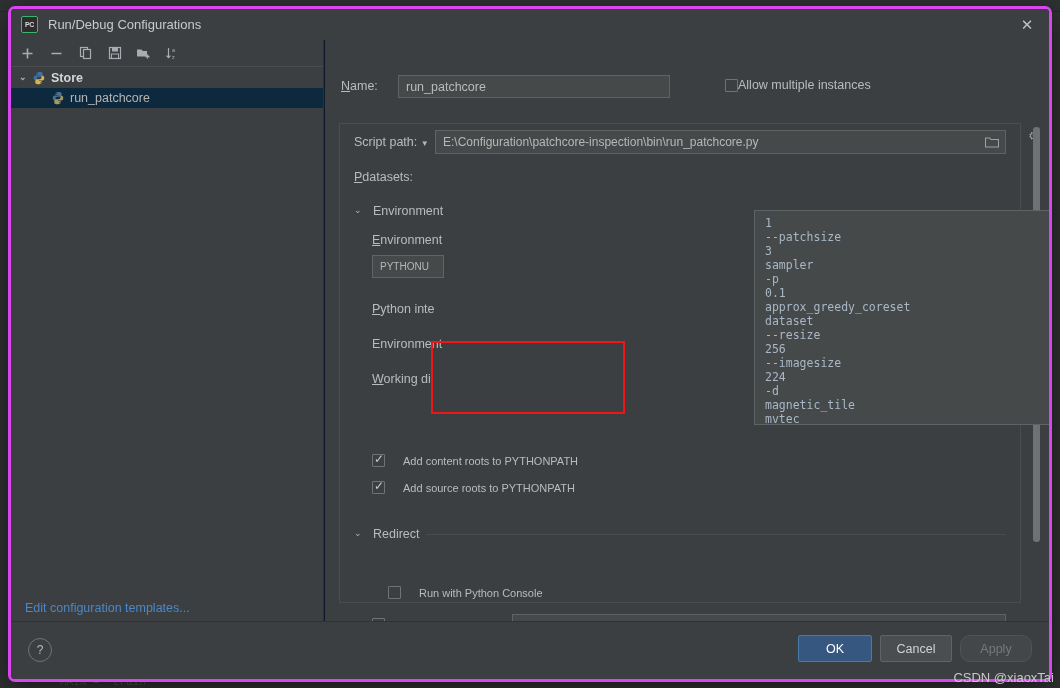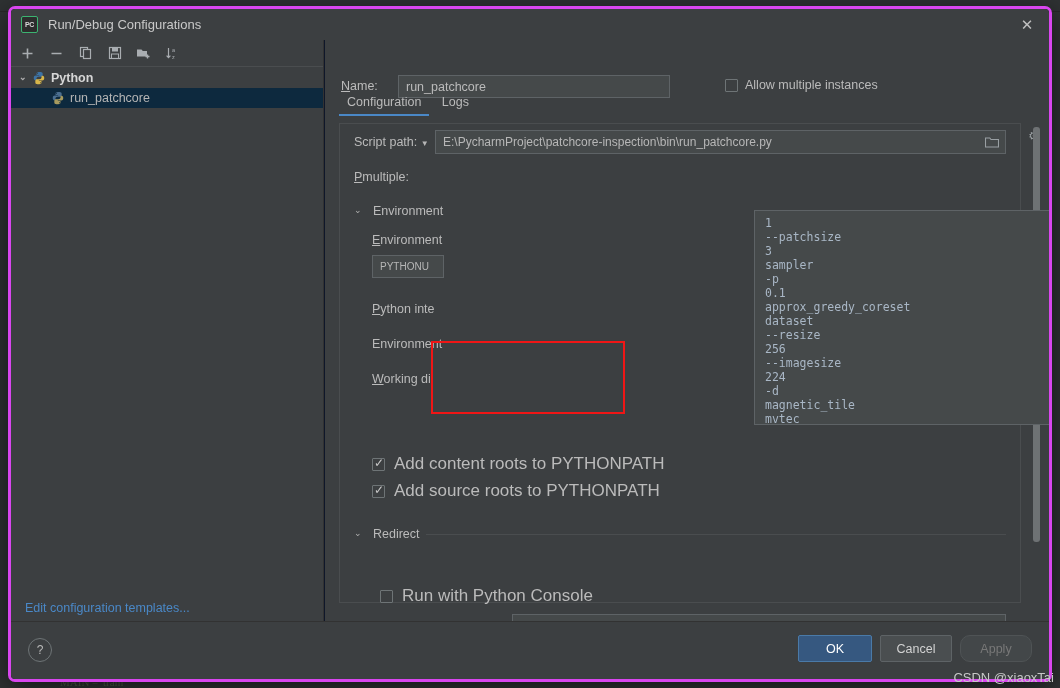--- a/index.html
+++ b/index.html
@@ -11,21 +11,21 @@
   }
 
   
   #backdrop { position: absolute; inset: 0; background: #3c3f41; }
   #backdrop .ide-toprow {
     position: absolute; top: 0; left: 0; right: 0; height: 12px;
     background: #3c3f41;
     border-bottom: 1px solid #323232;
   }
   #backdrop .code-line {
-    position: absolute; font-family: Liberation Serif, serif;
+    position: absolute; font-family: Liberation Mono, monospace;
     font-size: 11px; white-space: pre; opacity: .85;
   }
   #backdrop .dim { position: absolute; inset: 0; background: rgba(20,20,20,.30); }
 
   
   #dialog {
     position: absolute; left: 8px; top: 6px;
     width: 1044px; height: 676px;
     background: #0f172a;
     border: 3px solid #d946ef;
@@ -105,21 +105,21 @@
   }
   .lbl { font-size: 12.5px; color: #bbbbbb; }
   .lbl u { text-decoration: underline; }
   .name-label { position: absolute; left: 0; top: 4px; }
   .name-input {
     position: absolute; left: 57px; top: 0; width: 272px; height: 23px;
     background: #45494a; border: 1px solid #5e6366;
     color: #bbbbbb; font-size: 12.5px; padding: 0 7px;
     font-family: "Liberation Sans", sans-serif;
   }
-  .cbx-inline { position: absolute; top: 3px; display: flex; align-items: center; gap: 7px; }
+  .cbx-inline { position: absolute; top: 3px; display: flex; align-items: center; }
   .cbx {
     width: 13px; height: 13px; flex: none;
     border: 1px solid #6e7476; background: #3c3f41;
     position: relative; border-radius: 1px;
   }
   .cbx.checked::after {
     content: "✓"; position: absolute; left: 1px; top: -3px;
     font-size: 12px; color: #c7c7c7; line-height: 14px;
   }
   .gear { margin-left: 6px; color: #9aa0a3; font-size: 12px; }
@@ -154,22 +154,22 @@
   }
   .caret-dn { font-size: 8px; color: #b6b6b6; }
 
   .section-hdr {
     position: absolute; font-size: 12.5px; color: #bbbbbb;
     display: flex; align-items: center; gap: 6px;
   }
   .hr-line { position: absolute; height: 1px; background: #4a4d4f; }
 
   .cbx-row {
-    position: absolute; display: flex; align-items: center; gap: 9px;
-    font-size: 17px; color: #bbbbbb;
+    position: absolute; display: flex; align-items: center; gap: 18px;
+    font-size: 11px; color: #bbbbbb;
   }
 
   
   .env-box {
     position: absolute; height: 23px;
     background: #45494a; border: 1px solid #5e6366;
     color: #b7b7b7; font-size: 10px; line-height: 21px;
     padding-left: 7px; overflow: hidden; white-space: nowrap;
   }
 
@@ -287,21 +287,21 @@
         </div>
       </div>
 
       <div class="tree-list">
         <div class="tree-row group">
           <span class="chev">⌄</span>
           <svg class="pyicon" viewBox="0 0 16 16">
             <path d="M7.9 1c-2 0-2.7.9-2.7 2v1.6h3v.5H4.3c-1.3 0-2.3.8-2.3 2.8 0 1.9.9 2.7 2.1 2.7h1v-1.7c0-1.3 1.1-2.3 2.4-2.3h2.8c1.1 0 1.9-.8 1.9-1.8V3C12.2 1.9 11.4 1 9.7 1zm-1.6.9a.6.6 0 110 1.2.6.6 0 010-1.2z" fill="#3d73a5"></path>
             <path d="M8.1 15c2 0 2.7-.9 2.7-2v-1.6h-3v-.5h3.9c1.3 0 2.3-.8 2.3-2.8 0-1.9-.9-2.7-2.1-2.7h-1v1.7c0 1.3-1.1 2.3-2.4 2.3H5.7c-1.1 0-1.9.8-1.9 1.8V13c0 1.1.8 2 2.5 2zm1.6-.9a.6.6 0 110-1.2.6.6 0 010 1.2z" fill="#d8b64a"></path>
           </svg>
-          <span>Python</span>
+          <span>Store</span>
         </div>
         <div class="tree-row child selected">
           <svg class="pyicon" viewBox="0 0 16 16">
             <path d="M7.9 1c-2 0-2.7.9-2.7 2v1.6h3v.5H4.3c-1.3 0-2.3.8-2.3 2.8 0 1.9.9 2.7 2.1 2.7h1v-1.7c0-1.3 1.1-2.3 2.4-2.3h2.8c1.1 0 1.9-.8 1.9-1.8V3C12.2 1.9 11.4 1 9.7 1zm-1.6.9a.6.6 0 110 1.2.6.6 0 010-1.2z" fill="#4b6e8f"></path>
             <path d="M8.1 15c2 0 2.7-.9 2.7-2v-1.6h-3v-.5h3.9c1.3 0 2.3-.8 2.3-2.8 0-1.9-.9-2.7-2.1-2.7h-1v1.7c0 1.3-1.1 2.3-2.4 2.3H5.7c-1.1 0-1.9.8-1.9 1.8V13c0 1.1.8 2 2.5 2zm1.6-.9a.6.6 0 110-1.2.6.6 0 010 1.2z" fill="#a79a5e"></path>
           </svg>
           <span>run_patchcore</span>
         </div>
       </div>
     </div>
@@ -317,40 +317,36 @@
           <span class="cbx"></span>
           <span class="lbl">Allow multiple instances</span>
         </div>
         <div class="cbx-inline" style="left:567px;margin-top:44px;">
           <span class="cbx"></span>
           <span class="lbl">Store as project file</span>
           <span class="gear">⚙</span>
         </div>
       </div>
 
-      <div class="tabs">
-        <span class="tab active">Configuration</span>
-        <span class="tab">Logs</span>
-      </div>
 
       <div class="config-card">
 
         <span class="field-label" style="left:14px; top:11px;">
           <span>Script path:</span>
           <span class="caret-dn">▼</span>
         </span>
         <div class="text-field" style="left:95px; top:6px; right:14px;">
-          <span>E:\PycharmProject\patchcore-inspection\bin\run_patchcore.py</span>
+          <span>E:\Configuration\patchcore-inspection\bin\run_patchcore.py</span>
           <svg class="fld-folder" viewBox="0 0 14 12">
             <path d="M.5 2h4.3l1.2 1.5H13.5V11H.5z" fill="none" stroke="#9aa0a3" stroke-width="1.1"></path>
           </svg>
         </div>
 
         <span class="field-label" style="left:14px; top:46px;">
-          <u>P</u><span>multiple:</span>
+          <u>P</u><span>datasets:</span>
         </span>
 
         <span class="section-hdr" style="left:14px; top:80px;">
           <span class="chev">⌄</span>
           <span>Environment</span>
         </span>
 
         <span class="field-label" style="left:32px; top:109px;">
           <u>E</u><span>nvironment</span>
         </span>
@@ -376,21 +372,21 @@
           <span class="cbx checked"></span>
           <span>Add source roots to PYTHONPATH</span>
         </div>
 
         <span class="section-hdr" style="left:14px; top:403px;">
           <span class="chev">⌄</span>
           <span>Redirect</span>
         </span>
         <div class="hr-line" style="left:86px; top:410px; right:14px;"></div>
 
-        <div class="cbx-row" style="left:40px; top:462px;text-align:center;">
+        <div class="cbx-row" style="left:48px; top:462px;text-align:center;">
           <span class="cbx"></span>
           <span>Run with Python Console</span>
         </div>
         <div class="cbx-row" style="left:32px; top:494px;">
           <span class="cbx"></span>
           <span>Redirect input from:</span>
         </div>
         <div class="text-field" style="left:172px; top:490px; right:14px;">
           <span></span>
           <svg class="fld-folder" viewBox="0 0 14 12">

